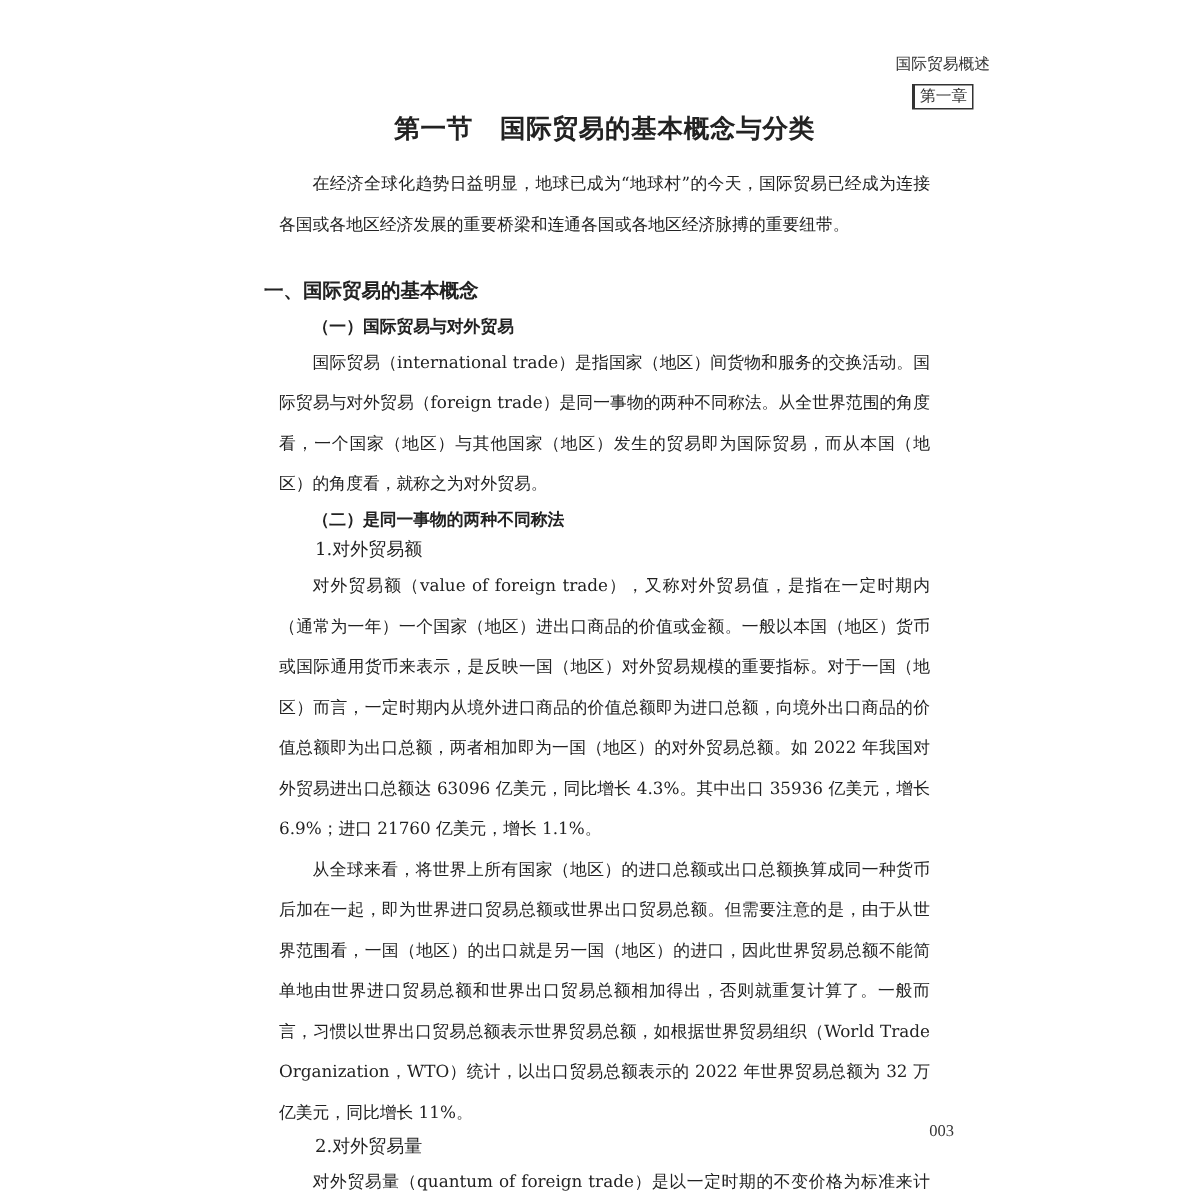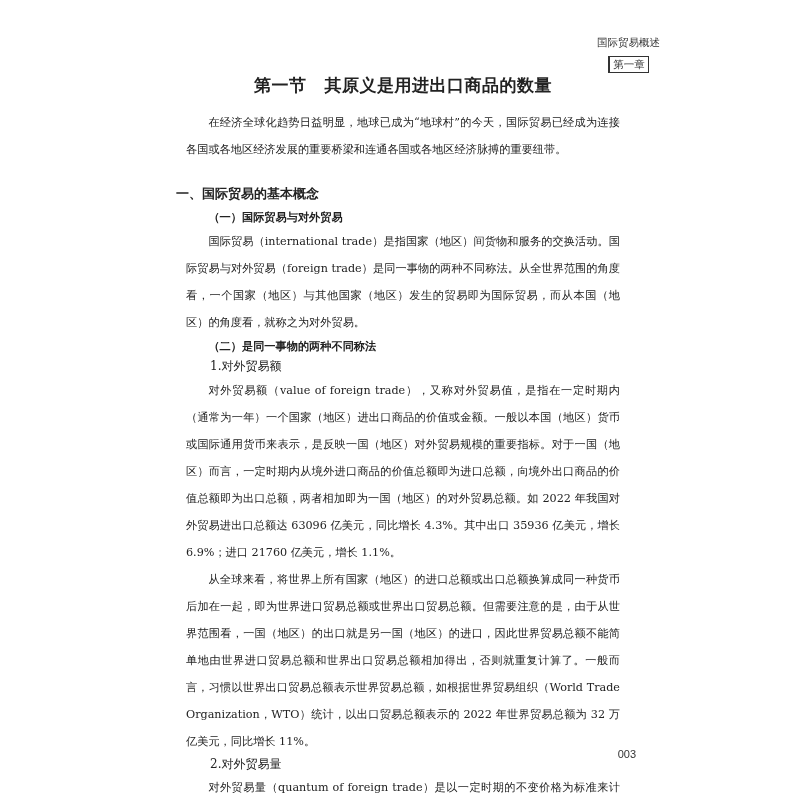--- a/index.html
+++ b/index.html
@@ -8,35 +8,35 @@
   .running-header { position:absolute; top:36px; right:140px; display:flex; align-items:center; gap:6px; font-family:"DejaVu Sans", sans-serif; font-size:10.5px; color:#333;flex-direction:column; }
   .chapter-box { border:1px solid #333; border-left-width:2px; padding:1px 3px; font-size:10.5px; line-height:13px;text-align:right; }
   .body { position:absolute; left:186px; top:74px; width:434px; }
   .section-title { text-align:center; font-size:17px; font-weight:bold; margin:0 0 12px 0; letter-spacing:0.5px; }
   .section-title .gap { display:inline-block; width:18px; }
   p { margin:0; font-size:11.2px; line-height:27px; text-align:justify; }
   .indent { text-indent:2em; }
   .h1 { font-family:Liberation Serif, serif; font-size:13px; font-weight:bold; margin:20px 0 2px -10px; line-height:22px; }
   .h2 { font-family:"DejaVu Sans", sans-serif; font-size:11.2px; font-weight:bold; line-height:21px; text-indent:2em; }
   .h3 { font-size:12px; line-height:19.5px; text-indent:2em; }
-  .page-number { position:absolute; top:748px; right:164px; font-family:Liberation Sans, sans-serif; font-size:11px; color:#333; }
+  .page-number { position:absolute; top:748px; right:164px; font-family:Liberation Serif, serif; font-size:11px; color:#333; }
 </style>
 </head>
 <body>
 
 <div class="page">
 
   <div class="running-header">
     <span>国际贸易概述</span>
     <span class="chapter-box">第一章</span>
   </div>
 
   <div class="body">
     <h1 class="section-title">
-      <span>第一节</span><span class="gap"></span><span>其原义是用进出口商品的数量</span>
+      <span>第一节</span><span class="gap"></span><span>国际贸易的基本概念与分类</span>
     </h1>
 
     <p class="indent">在经济全球化趋势日益明显，地球已成为“地球村”的今天，国际贸易已经成为连接各国或各地区经济发展的重要桥梁和连通各国或各地区经济脉搏的重要纽带。</p>
 
     <div class="h1">一、国际贸易的基本概念</div>
 
     <div class="h2">（一）国际贸易与对外贸易</div>
     <p class="indent">国际贸易（international trade）是指国家（地区）间货物和服务的交换活动。国际贸易与对外贸易（foreign trade）是同一事物的两种不同称法。从全世界范围的角度看，一个国家（地区）与其他国家（地区）发生的贸易即为国际贸易，而从本国（地区）的角度看，就称之为对外贸易。</p>
 
     <div class="h2">（二）是同一事物的两种不同称法</div>

